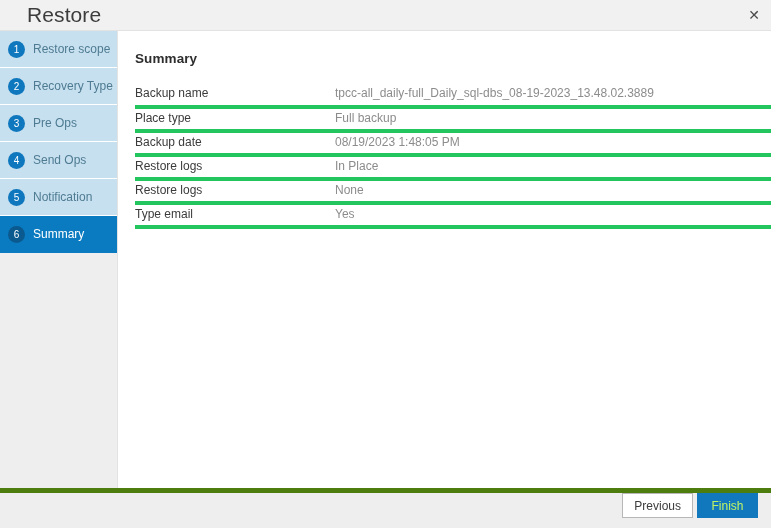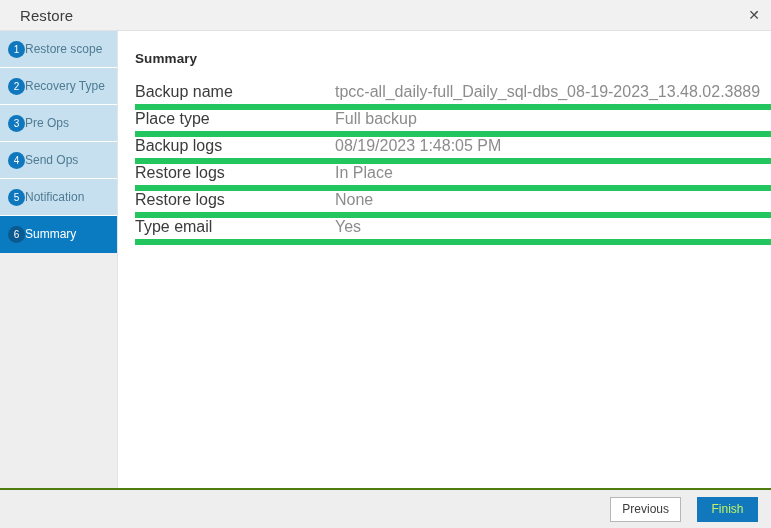--- a/index.html
+++ b/index.html
@@ -30,23 +30,23 @@
     height: 31px;
     min-height: 31px;
     background: #f1f1f1;
     border-bottom: 1px solid #e2e2e2;
     display: flex;
     align-items: center;
     position: relative;
     box-sizing: border-box;
   }
   .titlebar-title {
-    font-size: 15px;
+    font-size: 21px;
     color: #3c3c3c;
-    padding-left: 20px;
+    padding-left: 27px;
     letter-spacing: .1px;
   }
   .close-btn {
     position: absolute;
     right: 8px;
     top: 50%;
     transform: translateY(-50%);
     width: 18px;
     height: 18px;
     display: flex;
@@ -103,20 +103,21 @@
     font-size: 10px;
     display: flex;
     align-items: center;
     justify-content: center;
     font-family: "Liberation Sans", sans-serif;
   }
   .step.active .step-badge {
     background: #0b5a8f;
   }
   .step-label {
+    margin-left: 8px;
     font-size: 12px;
     color: #4e7b92;
     white-space: nowrap;
   }
   .step.active .step-label {
     color: #ffffff;
   }
   .sidebar-filler {
     flex: 1;
     background: #eeeeee;
@@ -139,48 +140,48 @@
   }
   .summary-table {
     width: 640px;
     border-collapse: collapse;
     table-layout: fixed;
   }
   .summary-table tr {
     height: 24px;
   }
   .summary-table td {
-    border-bottom: 6px solid #22c55e;
-    font-size: 16px;
+    border-bottom: 4px solid #22c55e;
+    font-size: 12px;
     padding: 0 0 3px 0;
     vertical-align: middle;
     white-space: nowrap;
     overflow: hidden;
     text-overflow: ellipsis;
   }
   .summary-table td.k {
     width: 200px;
     color: #3b3b3b;
   }
   .summary-table td.v {
     color: #8c8c8c;
   }
 
   
   .footer {
     height: 40px;
     min-height: 40px;
     background: #eeeeee;
-    border-top: 2px solid #4d7c0f;
-    display: flex;
-    align-items: center;
+    border-top: 5px solid #4d7c0f;
+    display: flex;
+    align-items: flex-start;
     justify-content: flex-end;
     padding-right: 13px;
     box-sizing: border-box;
-    gap: 16px;
+    gap: 4px;
   }
   .btn {
     font-family: "Liberation Sans", sans-serif;
     font-size: 12px;
     height: 25px;
     min-width: 61px;
     padding: 0 11px;
     box-sizing: border-box;
     cursor: pointer;
     display: inline-flex;
@@ -245,21 +246,21 @@
         <tbody>
           <tr>
             <td class="k">Backup name</td>
             <td class="v">tpcc-all_daily-full_Daily_sql-dbs_08-19-2023_13.48.02.3889</td>
           </tr>
           <tr>
             <td class="k">Place type</td>
             <td class="v">Full backup</td>
           </tr>
           <tr>
-            <td class="k">Backup logs</td>
+            <td class="k">Backup date</td>
             <td class="v">08/19/2023 1:48:05 PM</td>
           </tr>
           <tr>
             <td class="k">Restore logs</td>
             <td class="v">In Place</td>
           </tr>
           <tr>
             <td class="k">Restore logs</td>
             <td class="v">None</td>
           </tr>

